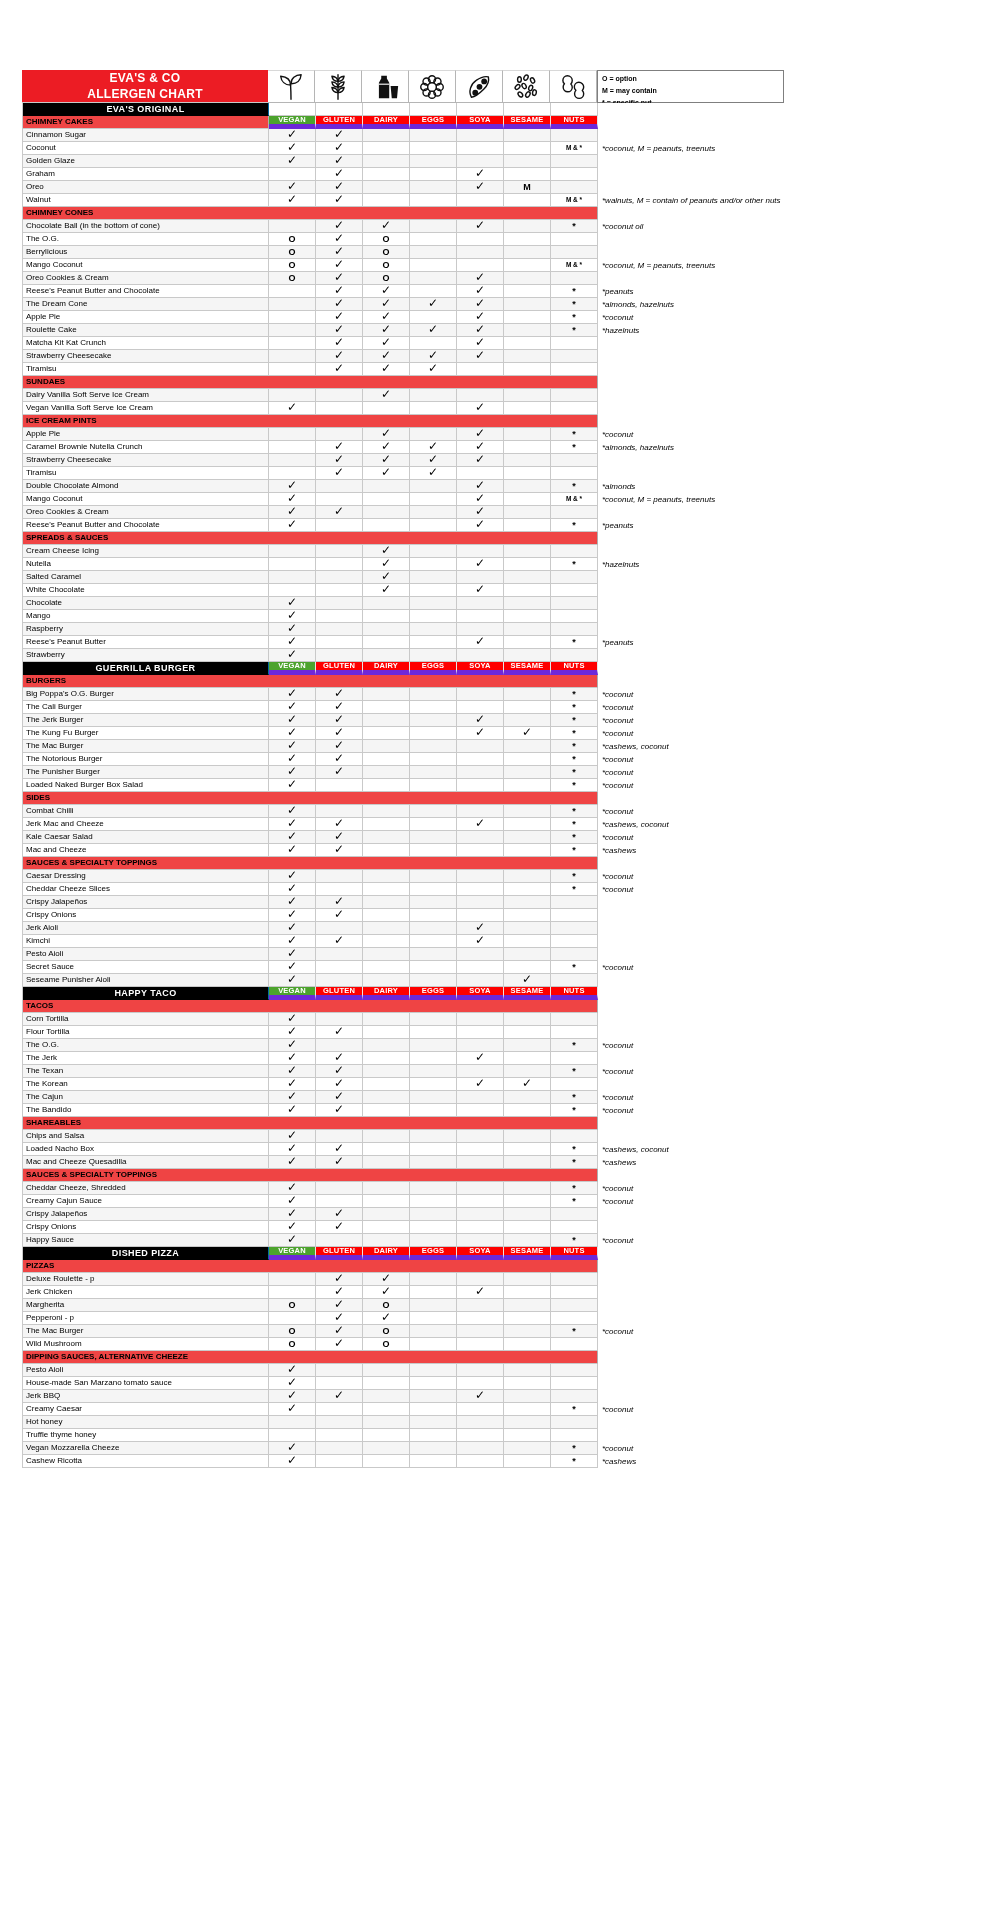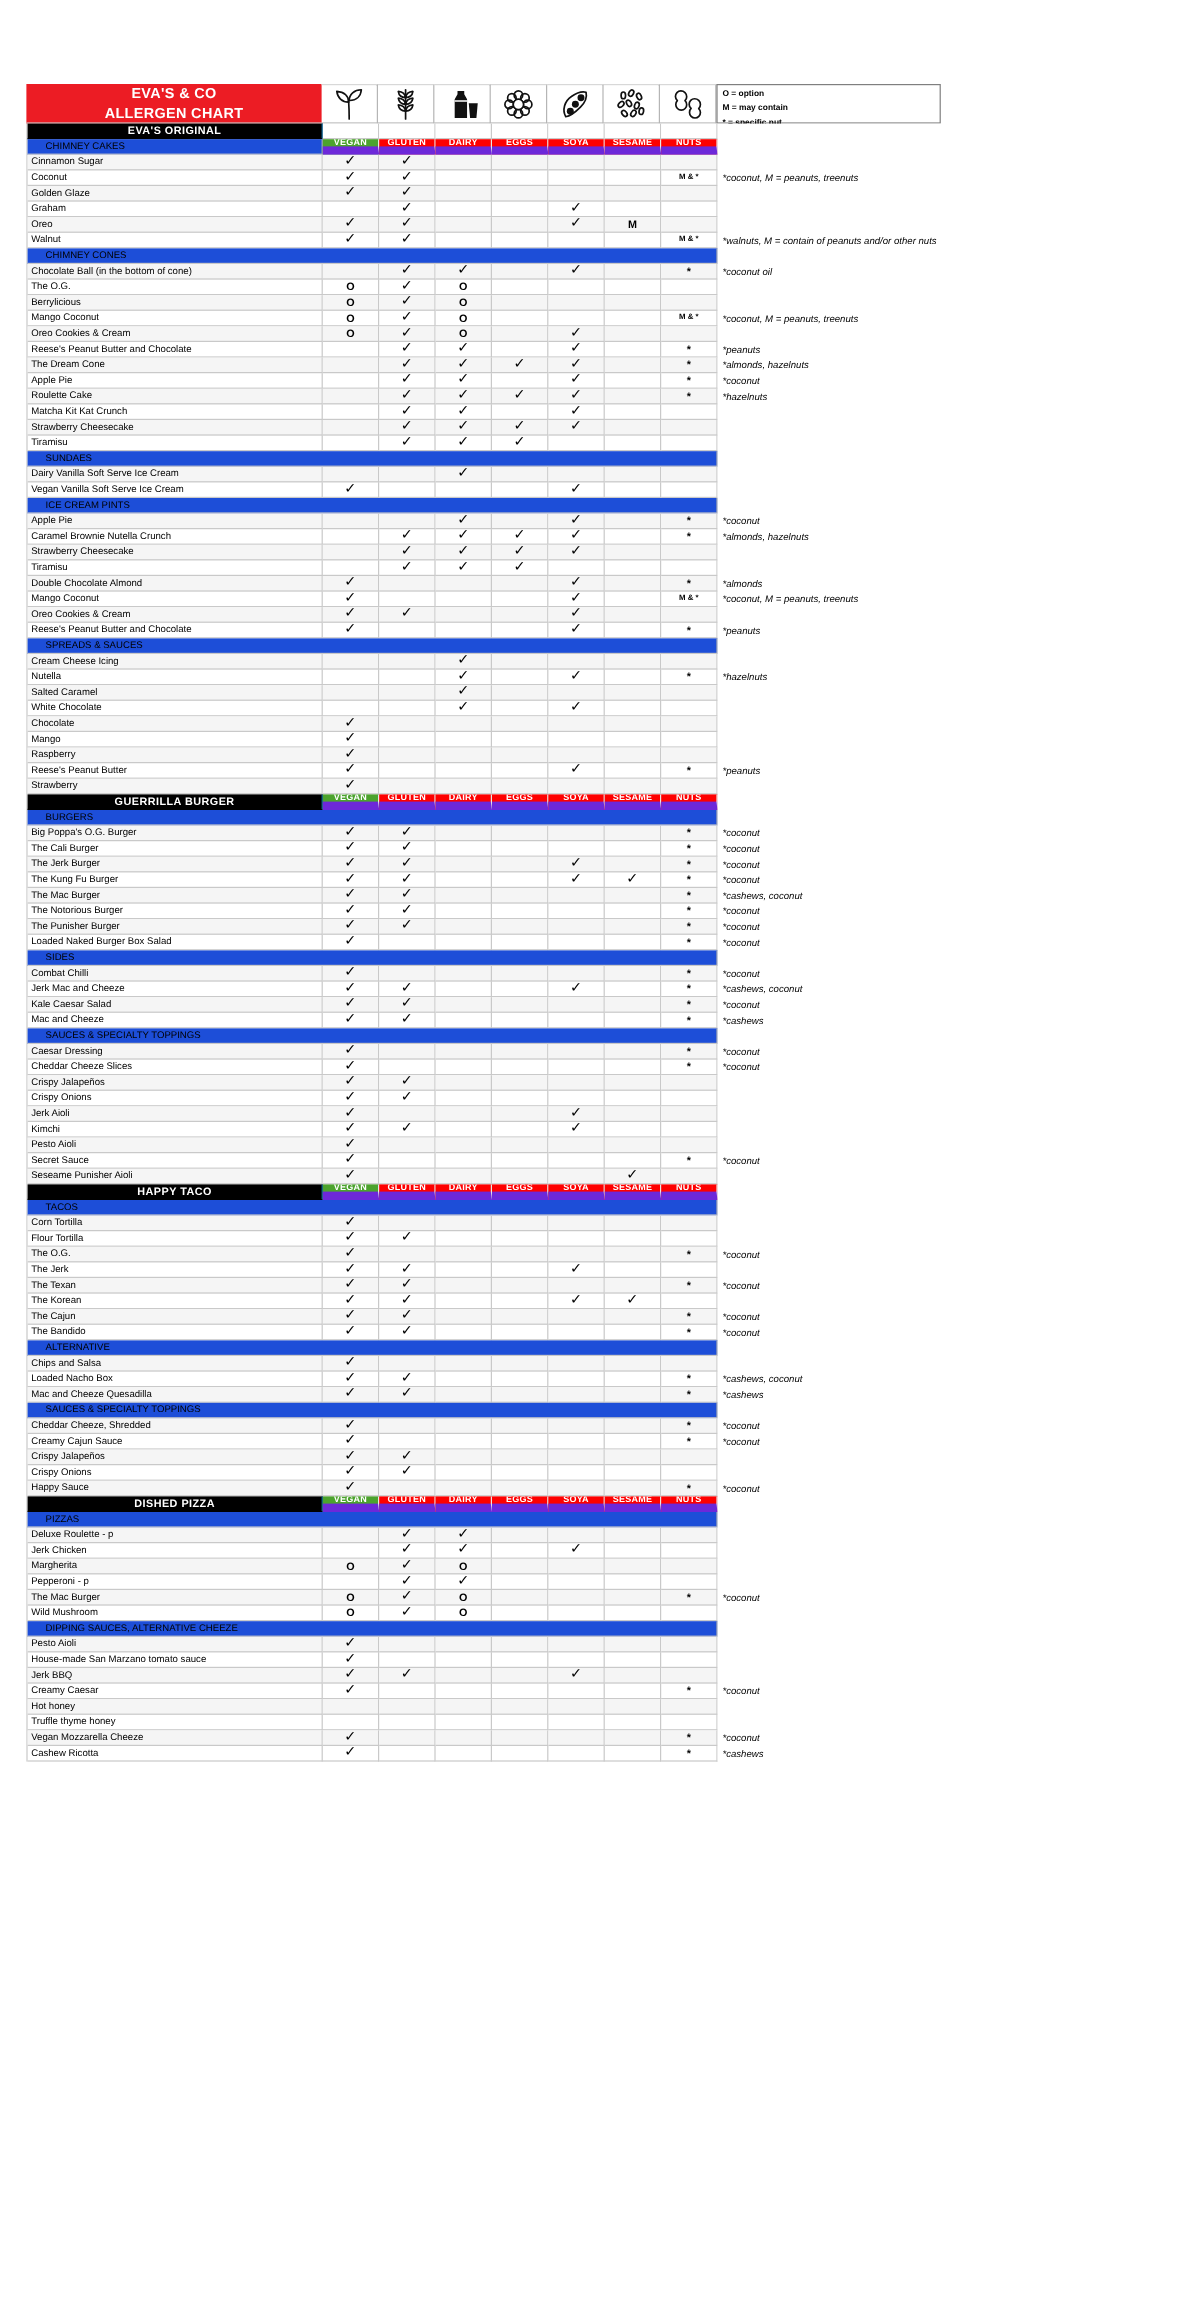--- a/index.html
+++ b/index.html
@@ -6,22 +6,22 @@
   body{width:990px;height:1920px;background:#fff;font-family:"Liberation Sans",sans-serif;color:#000;position:relative;overflow:hidden}
   .sheet{position:absolute;left:22px;top:70px;width:762px}
   .grid{display:grid;grid-template-columns:246px repeat(7,47px) 187px}
   .band{grid-auto-rows:33px}
   .rows{grid-auto-rows:13px;border-left:1px solid #c9c9c9}
   .cell{border-right:1px solid #c9c9c9;border-bottom:1px solid #c9c9c9;display:flex;align-items:center;overflow:hidden;font-size:8px;line-height:1}
   .title-block{background:#ec1c24;color:#fff;font-weight:bold;font-size:12px;display:flex;flex-direction:column;justify-content:flex-end;align-items:center;line-height:1.35;letter-spacing:.3px;border-bottom:1px solid #c9c9c9}
   .icon-cell{display:flex;align-items:center;justify-content:center;border-right:1px solid #b5b5b5;border-bottom:1px solid #b5b5b5;border-top:1px solid #d8d8d8}
   .legend{border:1px solid #7f7f7f;padding:2px 4px;font-size:7px;font-weight:bold;line-height:1.7}
   .sec-title{background:#000;color:#fff;font-weight:bold;font-size:9px;justify-content:center;letter-spacing:.4px;border-right:1px solid #0369a1;border-bottom:1px solid #000}
-  .colhead{color:#fff;font-weight:bold;font-size:7.5px;justify-content:center;letter-spacing:.2px;border-right:1px solid #e6e6e6;border-bottom:7px solid #6d28d9}
-  .subhead{background:#1d4ed8;font-weight:normal;padding-left:15px;border-right:1px solid #aeaeae}
+  .colhead{color:#fff;font-weight:bold;font-size:7.5px;justify-content:center;letter-spacing:.2px;border-right:1px solid #e6e6e6;border-bottom:5px solid #6d28d9}
+  .subhead{background:#ef4444;font-weight:bold;padding-left:3px;border-right:1px solid #aeaeae}
   .span8{grid-column:1 / 9}
   .name{padding-left:3px;white-space:nowrap}
   .mark{justify-content:center}
   .blank{background:#fff}
   .shade{background:#f5f5f5}
   .check{font-family:"DejaVu Sans",sans-serif;font-size:12px;line-height:1;transform:translateY(-1.5px)}
   .omark{font-weight:bold;font-size:9px}
   .mstar{font-weight:bold;font-size:6.5px;white-space:nowrap}
   .note-cell{border:none;background:#fff;font-style:italic;padding-left:4px;white-space:nowrap}
   svg{display:block}
@@ -1122,21 +1122,21 @@
         <span class="check">✓</span>
       </div>
       <div class="cell mark"></div>
       <div class="cell mark"></div>
       <div class="cell mark"></div>
       <div class="cell mark"></div>
       <div class="cell mark">
         <span class="omark">*</span>
       </div>
       <div class="cell note-cell">*coconut</div>
-      <div class="cell subhead span8">ALTERNATIVE</div>
+      <div class="cell subhead span8">SHAREABLES</div>
       <div class="cell note-cell"></div>
       <div class="cell name shade">Chips and Salsa</div>
       <div class="cell mark shade">
         <span class="check">✓</span>
       </div>
       <div class="cell mark shade"></div>
       <div class="cell mark shade"></div>
       <div class="cell mark shade"></div>
       <div class="cell mark shade"></div>
       <div class="cell mark shade"></div>

